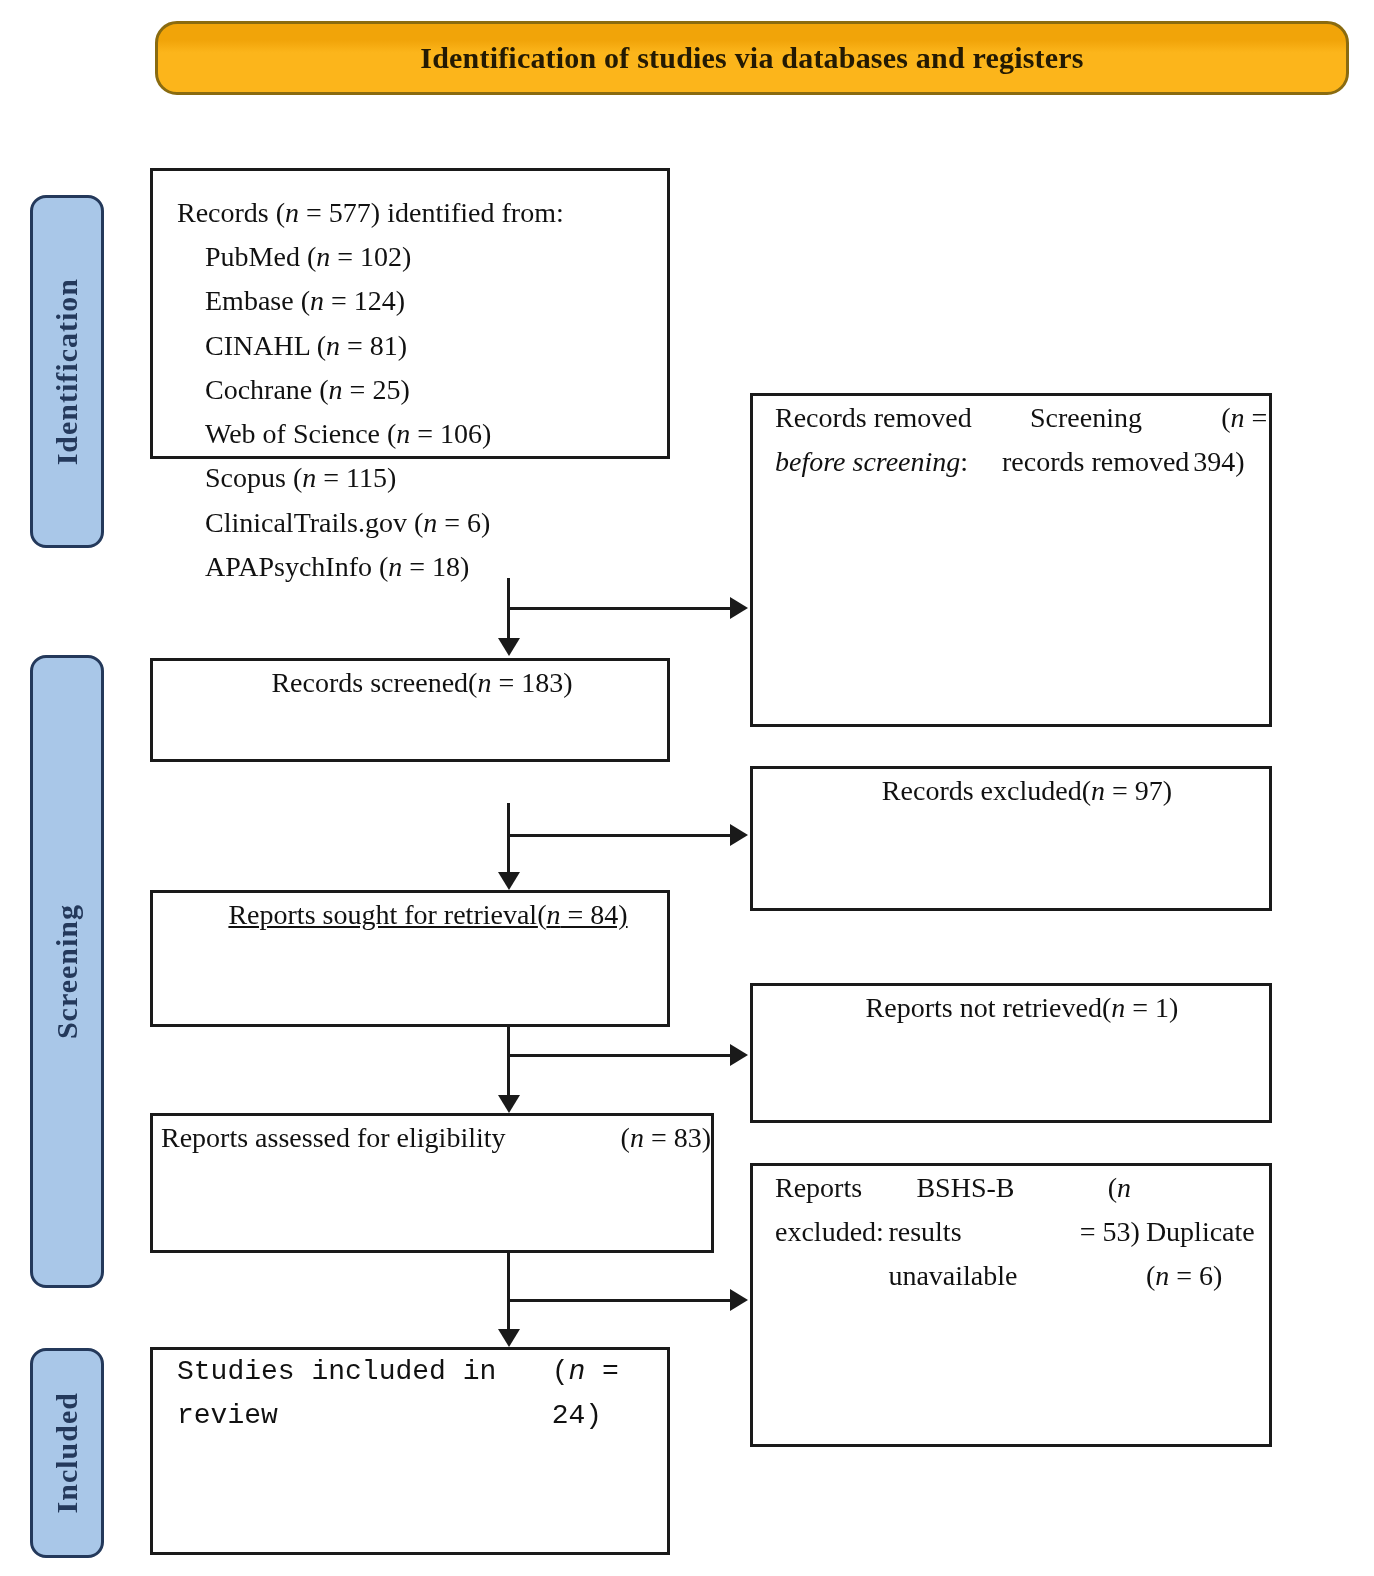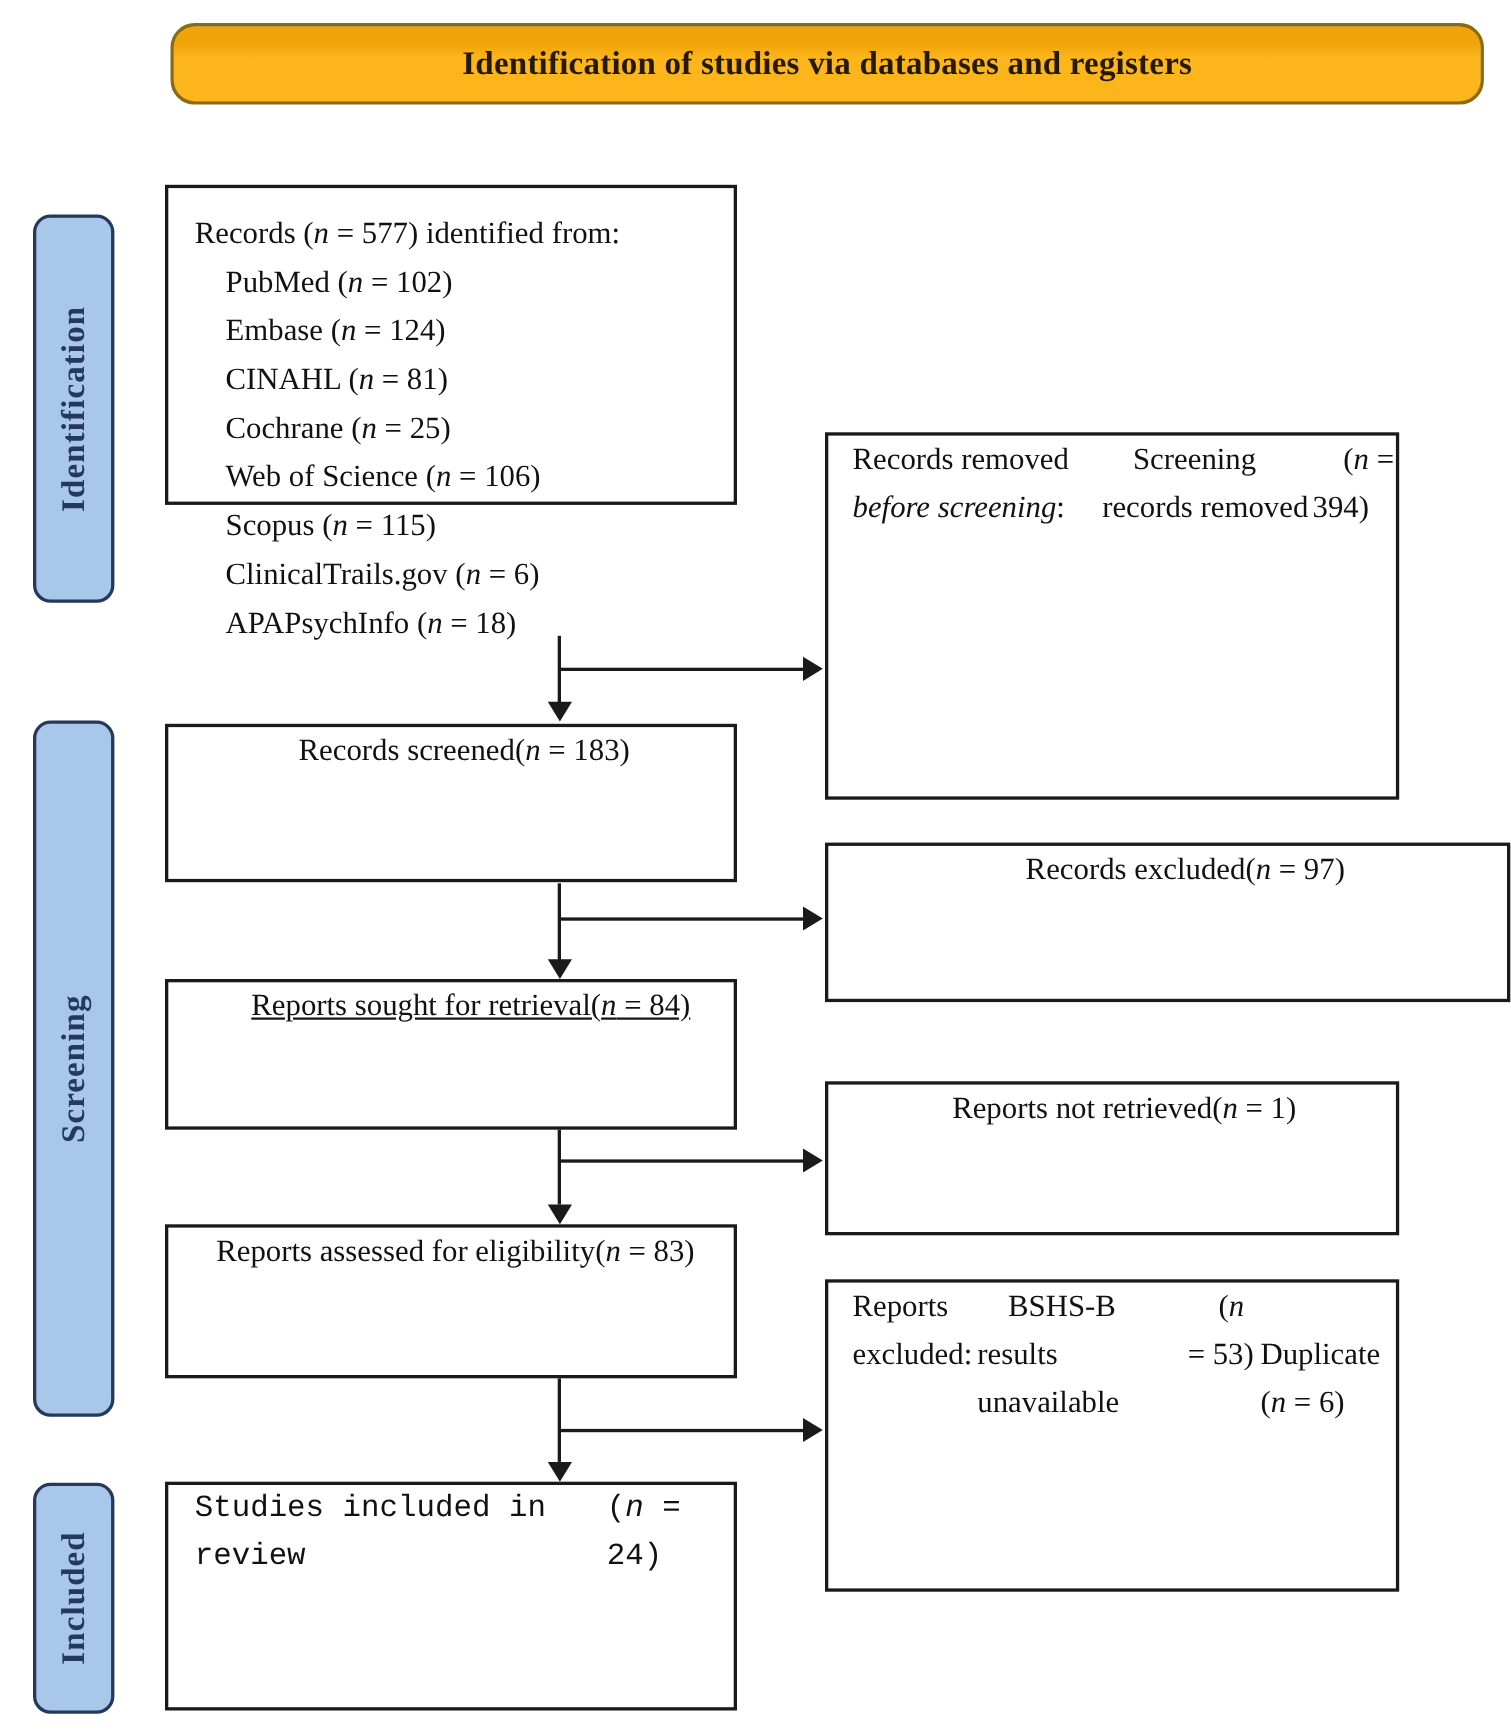--- a/index.html
+++ b/index.html
@@ -60,27 +60,27 @@
     background: #ffffff;
     border: 3px solid var(--box-border, #1a1a1a);
     font-size: 28px;
     line-height: 1.58;
   }
   .flowbox .line { white-space: pre-wrap; }
   .v-center {
     display: flex; flex-direction: row; justify-content: center;
   }
   .box-records-identified { left: 150px; top: 168px; width: 520px; height: 291px; padding: 20px 8px 0 24px; }
-  .box-records-screened   { left: 150px; top: 658px;  width: 520px; height: 144px; padding-left: 24px; }
+  .box-records-screened   { left: 150px; top: 658px;  width: 520px; height: 104px; padding-left: 24px; }
   .box-reports-sought     { left: 150px; top: 890px;  width: 520px; height: 137px; padding-left: 36px; text-decoration: underline; }
-  .box-reports-assessed   { left: 150px; top: 1113px; width: 520px; height: 140px; padding-left: 8px; }
+  .box-reports-assessed   { left: 150px; top: 1113px; width: 564px; height: 140px; padding-left: 8px; justify-content: space-between; }
   .box-studies-included   { left: 150px; top: 1347px; width: 520px; height: 208px; padding-left: 24px; font-family: Liberation Mono, monospace; }
 
   .box-records-removed    { left: 750px; top: 393px;  width: 522px; height: 334px; padding-left: 22px; }
-  .box-records-excluded   { left: 750px; top: 766px;  width: 623px; height: 145px; padding-left: 32px; }
+  .box-records-excluded   { left: 750px; top: 766px;  width: 522px; height: 145px; padding-left: 32px; }
   .box-reports-not-retrieved { left: 750px; top: 983px; width: 522px; height: 140px; padding-left: 22px; }
   .box-reports-excluded   { left: 750px; top: 1163px; width: 522px; height: 284px; padding-left: 22px; }
 
   
   .vline, .hline { position: absolute; background: var(--arrow, #1a1a1a); }
   .vline { width: 3px; left: 507px; }
   .hline { height: 3px; left: 508px; width: 222px; }
   .arrow-down {
     position: absolute; width: 0; height: 0; left: 497.5px;
     border-left: 11px solid transparent;

